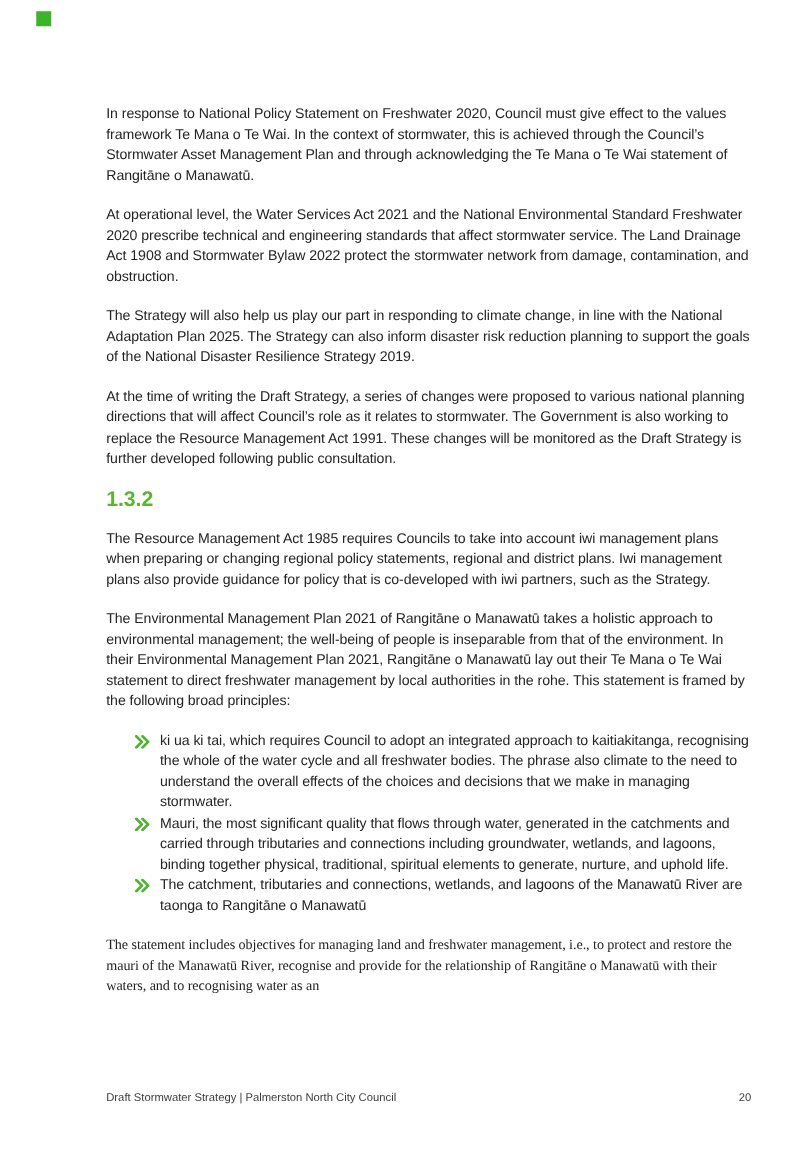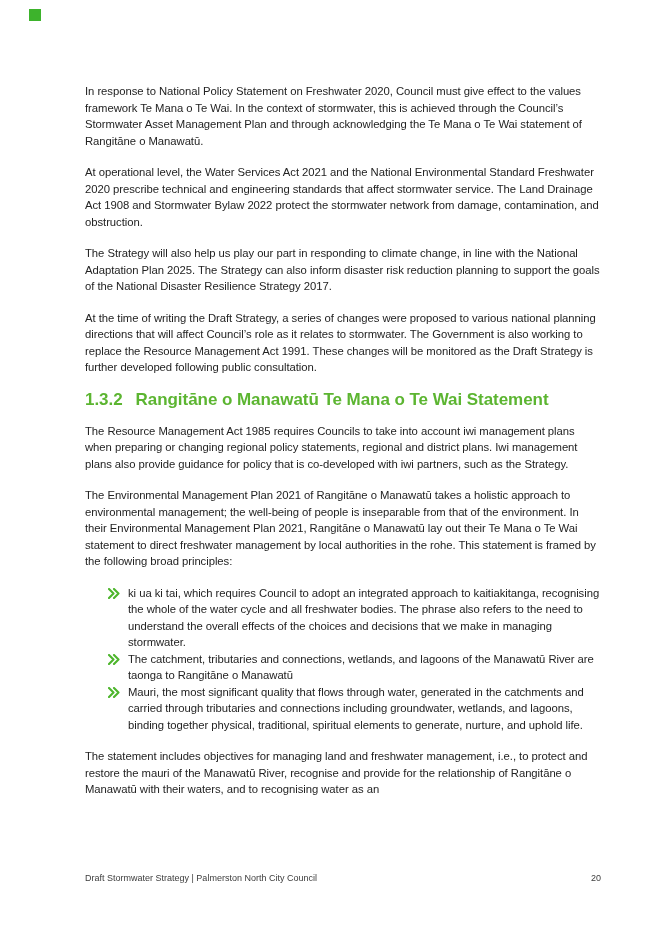--- a/index.html
+++ b/index.html
@@ -66,21 +66,21 @@
       width: 20px;
       padding-top: 3px;
       line-height: 16.5px;
     }
     .bullet-marker svg {
       display: block;
     }
     .bullet-text {
       flex: 1 1 auto;
     }
-    .closing { margin-bottom: 0 !important; }
+    .closing { margin-bottom: 0 !important; font-family: Liberation Serif, serif; }
     .footer {
       position: absolute;
       left: 65px;
       right: 64px;
       top: 873px;
       display: flex;
       justify-content: space-between;
       align-items: center;
       font-size: 9px;
       line-height: 11px;
@@ -92,61 +92,60 @@
 <body>
 
 <div class="page">
 
   <div class="corner-mark"></div>
 
   <div class="content">
 
     <p>In response to National Policy Statement on Freshwater 2020, Council must give effect to the values framework Te Mana o Te Wai. In the context of stormwater, this is achieved through the Council’s Stormwater Asset Management Plan and through acknowledging the Te Mana o Te Wai statement of Rangitāne o Manawatū.</p>
     <p>At operational level, the Water Services Act 2021 and the National Environmental Standard Freshwater 2020 prescribe technical and engineering standards that affect stormwater service. The Land Drainage Act 1908 and Stormwater Bylaw 2022 protect the stormwater network from damage, contamination, and obstruction.</p>
-    <p>The Strategy will also help us play our part in responding to climate change, in line with the National Adaptation Plan 2025. The Strategy can also inform disaster risk reduction planning to support the goals of the National Disaster Resilience Strategy 2017.</p>
+    <p>The Strategy will also help us play our part in responding to climate change, in line with the National Adaptation Plan 2025. The Strategy can also inform disaster risk reduction planning to support the goals of the National Disaster Resilience Strategy 2019.</p>
     <p>At the time of writing the Draft Strategy, a series of changes were proposed to various national planning directions that will affect Council’s role as it relates to stormwater. The Government is also working to replace the Resource Management Act 1991. These changes will be monitored as the Draft Strategy is further developed following public consultation.</p>
 
     <div class="section-heading">
       <span>1.3.2</span>
-      <span>Rangitāne o Manawatū Te Mana o Te Wai Statement</span>
     </div>
 
     <p>The Resource Management Act 1985 requires Councils to take into account iwi management plans when preparing or changing regional policy statements, regional and district plans. Iwi management plans also provide guidance for policy that is co-developed with iwi partners, such as the Strategy.</p>
     <p>The Environmental Management Plan 2021 of Rangitāne o Manawatū takes a holistic approach to environmental management; the well-being of people is inseparable from that of the environment. In their Environmental Management Plan 2021, Rangitāne o Manawatū lay out their Te Mana o Te Wai statement to direct freshwater management by local authorities in the rohe. This statement is framed by the following broad principles:</p>
 
     <div class="bullet-list">
 
       <div class="bullet-item">
         <span class="bullet-marker">
           <svg width="12" height="11" viewBox="0 0 12 11">
             <path d="M1 1 L5.5 5.5 L1 10" fill="none" stroke="#4db52c" stroke-width="2.1" stroke-linecap="round" stroke-linejoin="round"></path>
             <path d="M6 1 L10.5 5.5 L6 10" fill="none" stroke="#4db52c" stroke-width="2.1" stroke-linecap="round" stroke-linejoin="round"></path>
           </svg>
         </span>
-        <span class="bullet-text">ki ua ki tai, which requires Council to adopt an integrated approach to kaitiakitanga, recognising the whole of the water cycle and all freshwater bodies. The phrase also refers to the need to understand the overall effects of the choices and decisions that we make in managing stormwater.</span>
+        <span class="bullet-text">ki ua ki tai, which requires Council to adopt an integrated approach to kaitiakitanga, recognising the whole of the water cycle and all freshwater bodies. The phrase also climate to the need to understand the overall effects of the choices and decisions that we make in managing stormwater.</span>
+      </div>
+
+      <div class="bullet-item">
+        <span class="bullet-marker">
+          <svg width="12" height="11" viewBox="0 0 12 11">
+            <path d="M1 1 L5.5 5.5 L1 10" fill="none" stroke="#4db52c" stroke-width="2.1" stroke-linecap="round" stroke-linejoin="round"></path>
+            <path d="M6 1 L10.5 5.5 L6 10" fill="none" stroke="#4db52c" stroke-width="2.1" stroke-linecap="round" stroke-linejoin="round"></path>
+          </svg>
+        </span>
+        <span class="bullet-text">Mauri, the most significant quality that flows through water, generated in the catchments and carried through tributaries and connections including groundwater, wetlands, and lagoons, binding together physical, traditional, spiritual elements to generate, nurture, and uphold life.</span>
       </div>
 
       <div class="bullet-item">
         <span class="bullet-marker">
           <svg width="12" height="11" viewBox="0 0 12 11">
             <path d="M1 1 L5.5 5.5 L1 10" fill="none" stroke="#4db52c" stroke-width="2.1" stroke-linecap="round" stroke-linejoin="round"></path>
             <path d="M6 1 L10.5 5.5 L6 10" fill="none" stroke="#4db52c" stroke-width="2.1" stroke-linecap="round" stroke-linejoin="round"></path>
           </svg>
         </span>
         <span class="bullet-text">The catchment, tributaries and connections, wetlands, and lagoons of the Manawatū River are taonga to Rangitāne o Manawatū</span>
-      </div>
-
-      <div class="bullet-item">
-        <span class="bullet-marker">
-          <svg width="12" height="11" viewBox="0 0 12 11">
-            <path d="M1 1 L5.5 5.5 L1 10" fill="none" stroke="#4db52c" stroke-width="2.1" stroke-linecap="round" stroke-linejoin="round"></path>
-            <path d="M6 1 L10.5 5.5 L6 10" fill="none" stroke="#4db52c" stroke-width="2.1" stroke-linecap="round" stroke-linejoin="round"></path>
-          </svg>
-        </span>
-        <span class="bullet-text">Mauri, the most significant quality that flows through water, generated in the catchments and carried through tributaries and connections including groundwater, wetlands, and lagoons, binding together physical, traditional, spiritual elements to generate, nurture, and uphold life.</span>
       </div>
 
     </div>
 
     <p class="closing">The statement includes objectives for managing land and freshwater management, i.e., to protect and restore the mauri of the Manawatū River, recognise and provide for the relationship of Rangitāne o Manawatū with their waters, and to recognising water as an</p>
 
   </div>
 
   <div class="footer">
     <span>Draft Stormwater Strategy | Palmerston North City Council</span>

